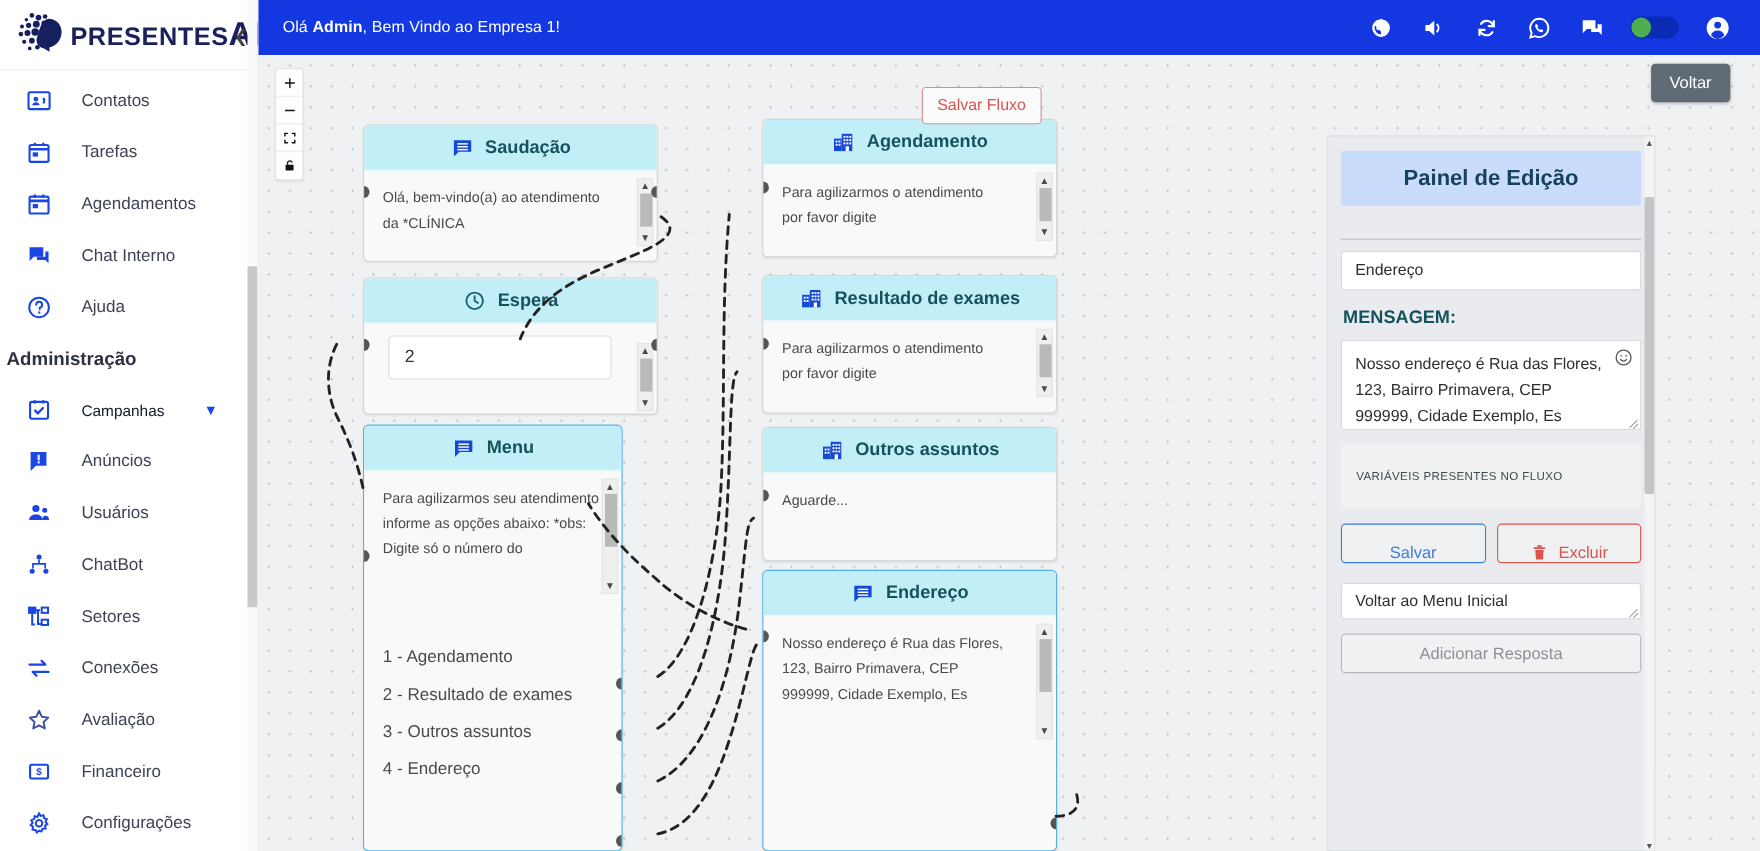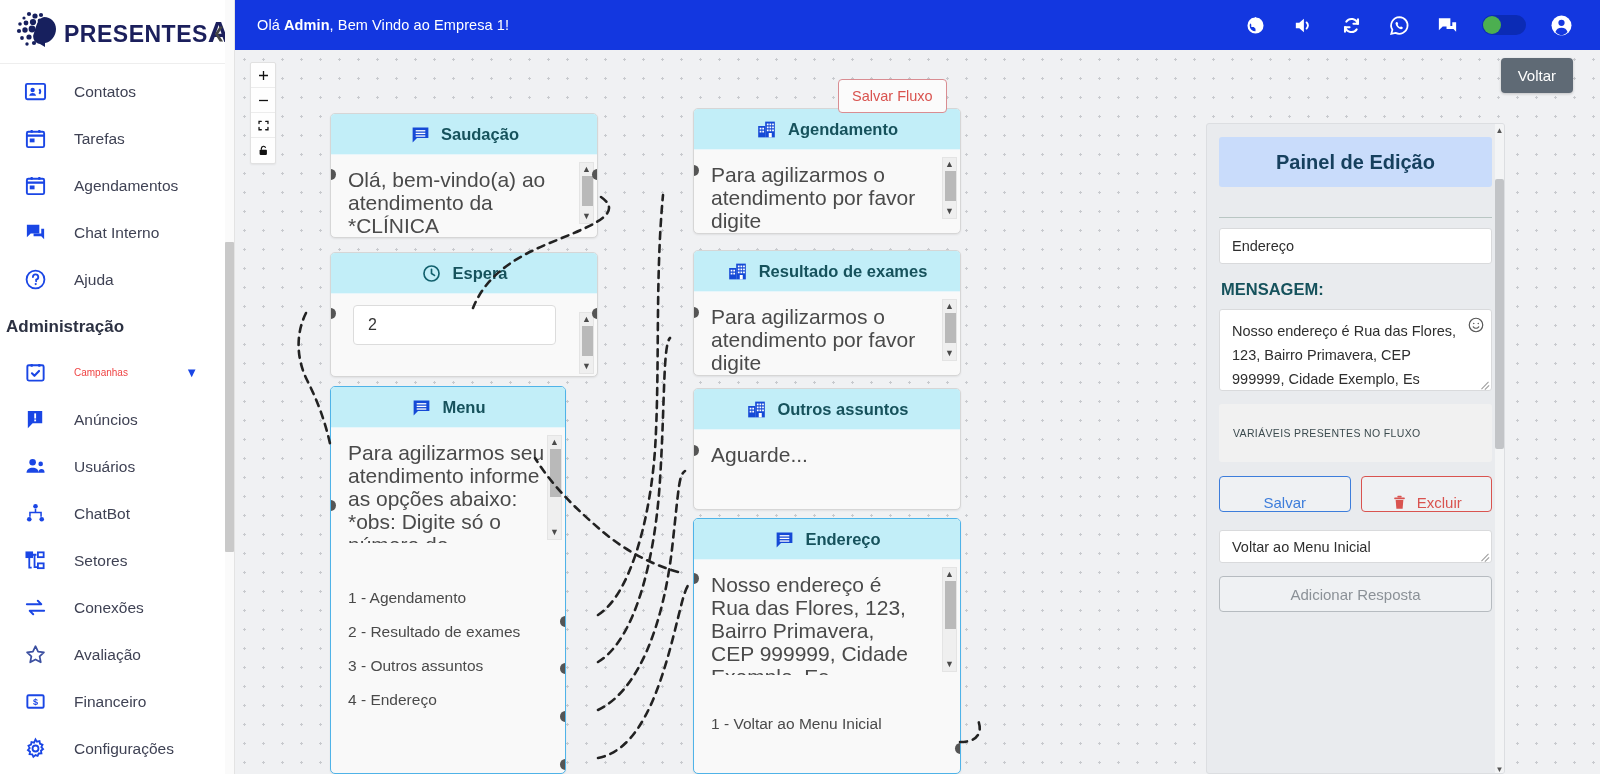--- a/index.html
+++ b/index.html
@@ -45,21 +45,21 @@
   }
   .nav-icon {
     width: 26px; height: 26px; flex: 0 0 26px;
     display: flex; align-items: center; justify-content: center;
     color: #1a46e5;
   }
   .nav-label {
     margin-left: 26px; font-size: 15.5px; color: #3f4254;
     white-space: nowrap;
   }
-  .nav-label.small { font-size: 10px; color: #ef4444; }
+  .nav-label.small { font-size: 14px; color: #0f172a; }
   .nav-section {
     font-size: 17px; font-weight: bold; color: #2c3142;
     padding: 14px 0 12px 6px;
   }
   .chevron { position: absolute; right: 36px; color: #1a46e5; font-size: 13px; }
   .sidebar-scrollbar {
     position: absolute; right: 0; top: 0; width: 9px; height: 774px;
     background: #fafafa;
   }
   .sidebar-thumb {
@@ -155,21 +155,21 @@
   }
   .node-head .n-icon {
     width: 22px; height: 22px; display: flex;
     align-items: center; justify-content: center; color: #1549d6;
   }
   .node-title {
     font-size: 16.5px; font-weight: bold; color: #16525c;
   }
   .node-body { position: relative; padding: 13px 17px 6px 17px; }
   .node-text {
-    font-size: 21px; color: #4a4a4a; line-height: 23px;
+    font-size: 13px; color: #4a4a4a; line-height: 23px;
     white-space: pre-wrap;
   }
   .node-scroll {
     position: absolute; right: 3px; top: 7px;
     width: 15px; background: #efefef;
     border: 1px solid #e4e4e4;
     display: flex; flex-direction: column; align-items: center;
     justify-content: space-between; padding: 2px 0;
   }
   .node-scroll .arr { font-size: 9px; color: #4a4a4a; line-height: 1; }
@@ -793,23 +793,20 @@
         <span class="node-title">Endereço</span>
       </div>
       <div class="node-body">
         <div class="node-text" style="width:205px;height:102px;overflow:hidden;">Nosso endereço é Rua das Flores, 123, Bairro Primavera, CEP 999999, Cidade Exemplo, Es</div>
         <div class="node-scroll" style="height:105px;">
           <span class="arr">▲</span>
           <span class="thumb" style="top:13px;height:48px;"></span>
           <span class="arr">▼</span>
         </div>
       </div>
-      <div class="node-options" style="padding-top:26px;">
-        <div class="node-option">1 - Voltar ao Menu Inicial</div>
-      </div>
       <span class="handle" style="left:-6px;top:54px;"></span>
       <span class="handle" style="right:-6px;top:224px;"></span>
     </div>
 
     <div class="edit-panel">
       <div class="panel-title">Painel de Edição</div>
       <div class="panel-divider"></div>
 
       <div class="panel-input">Endereço</div>
 

